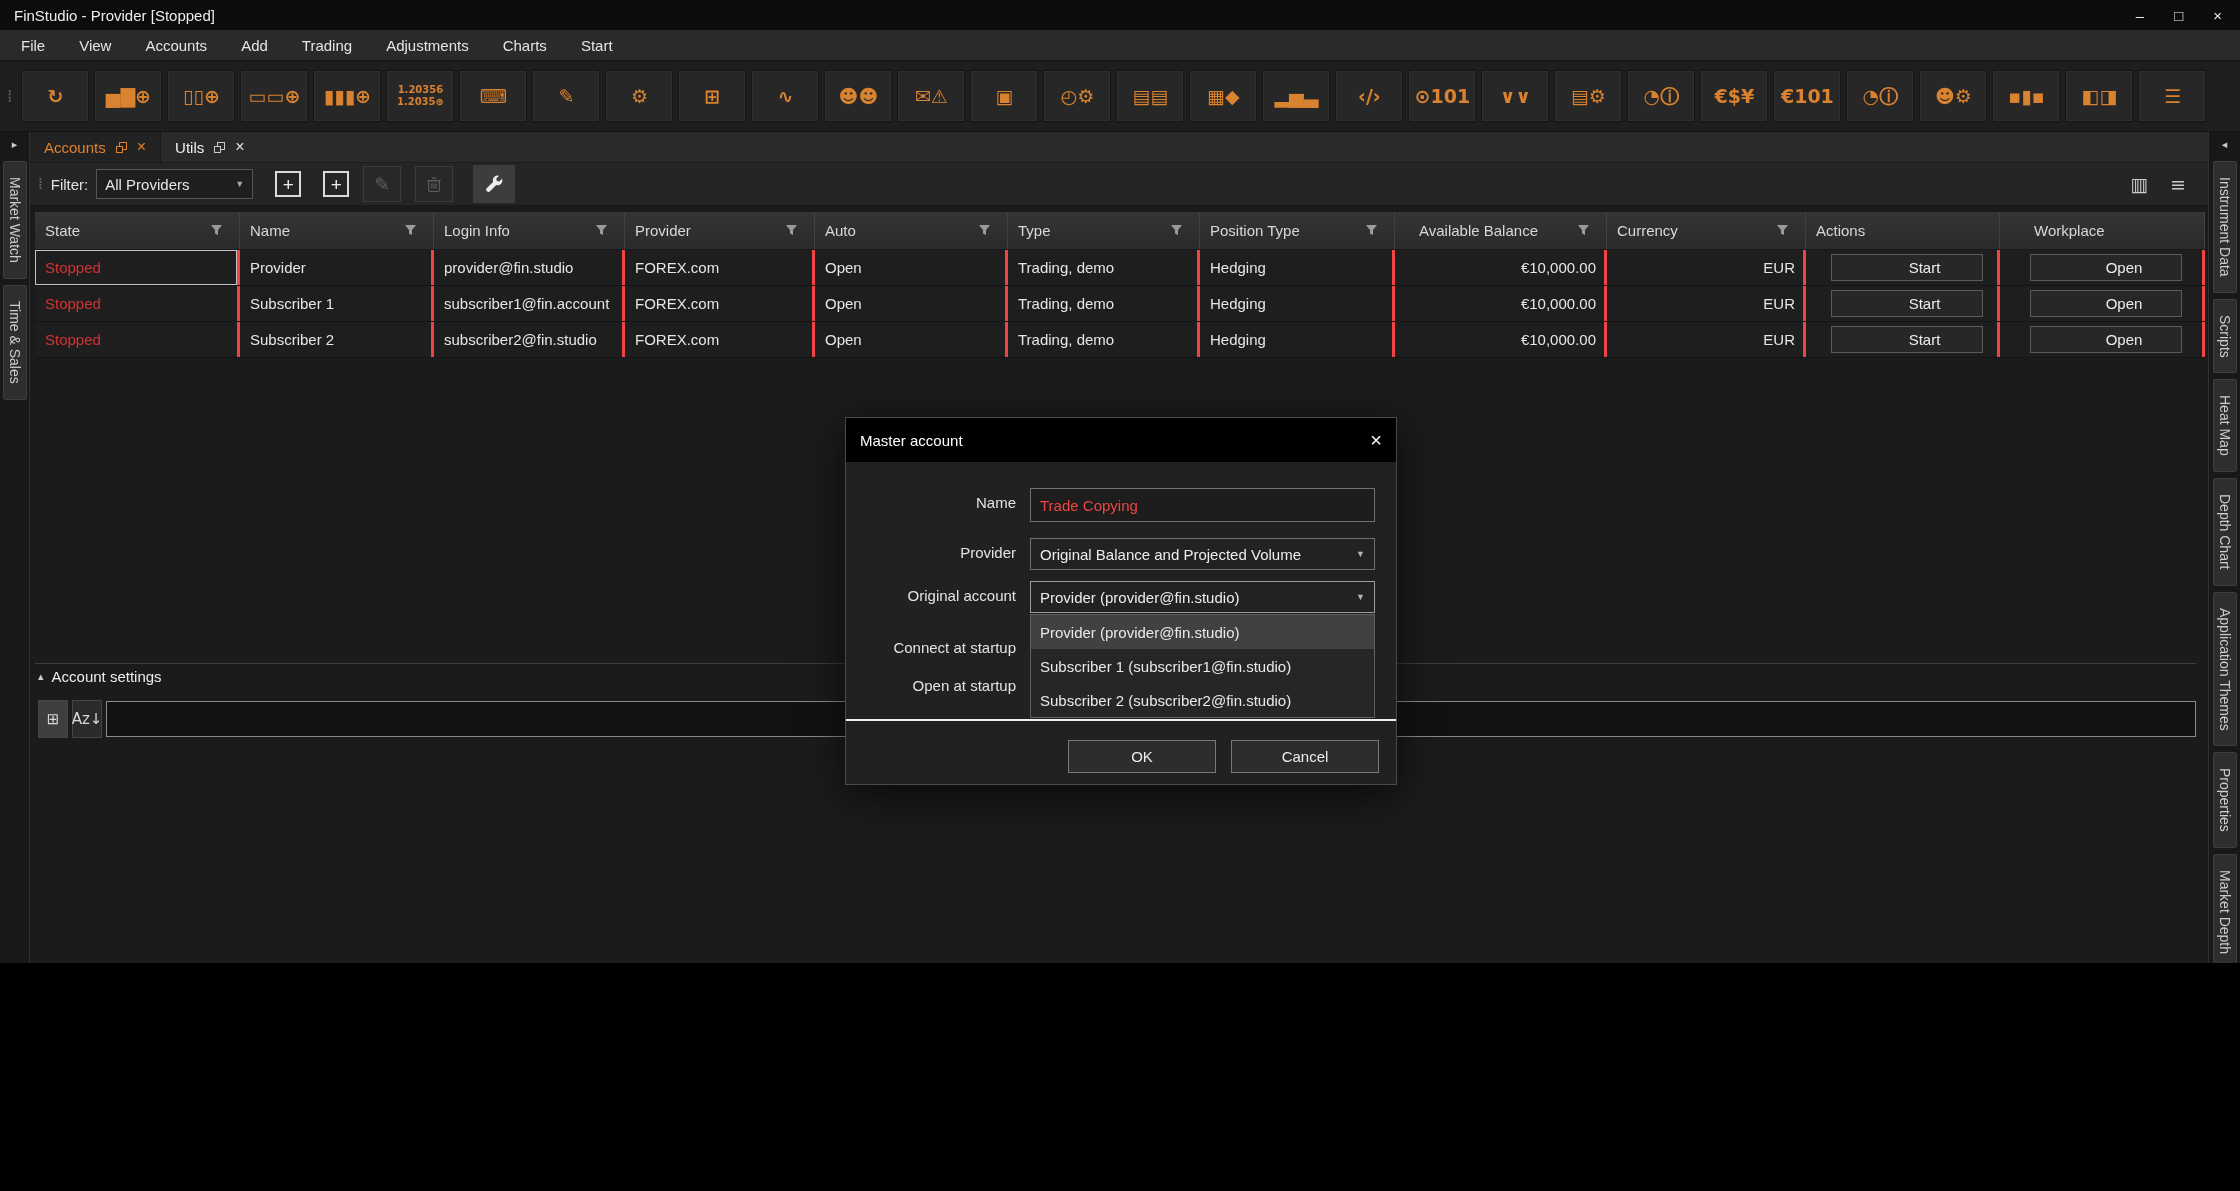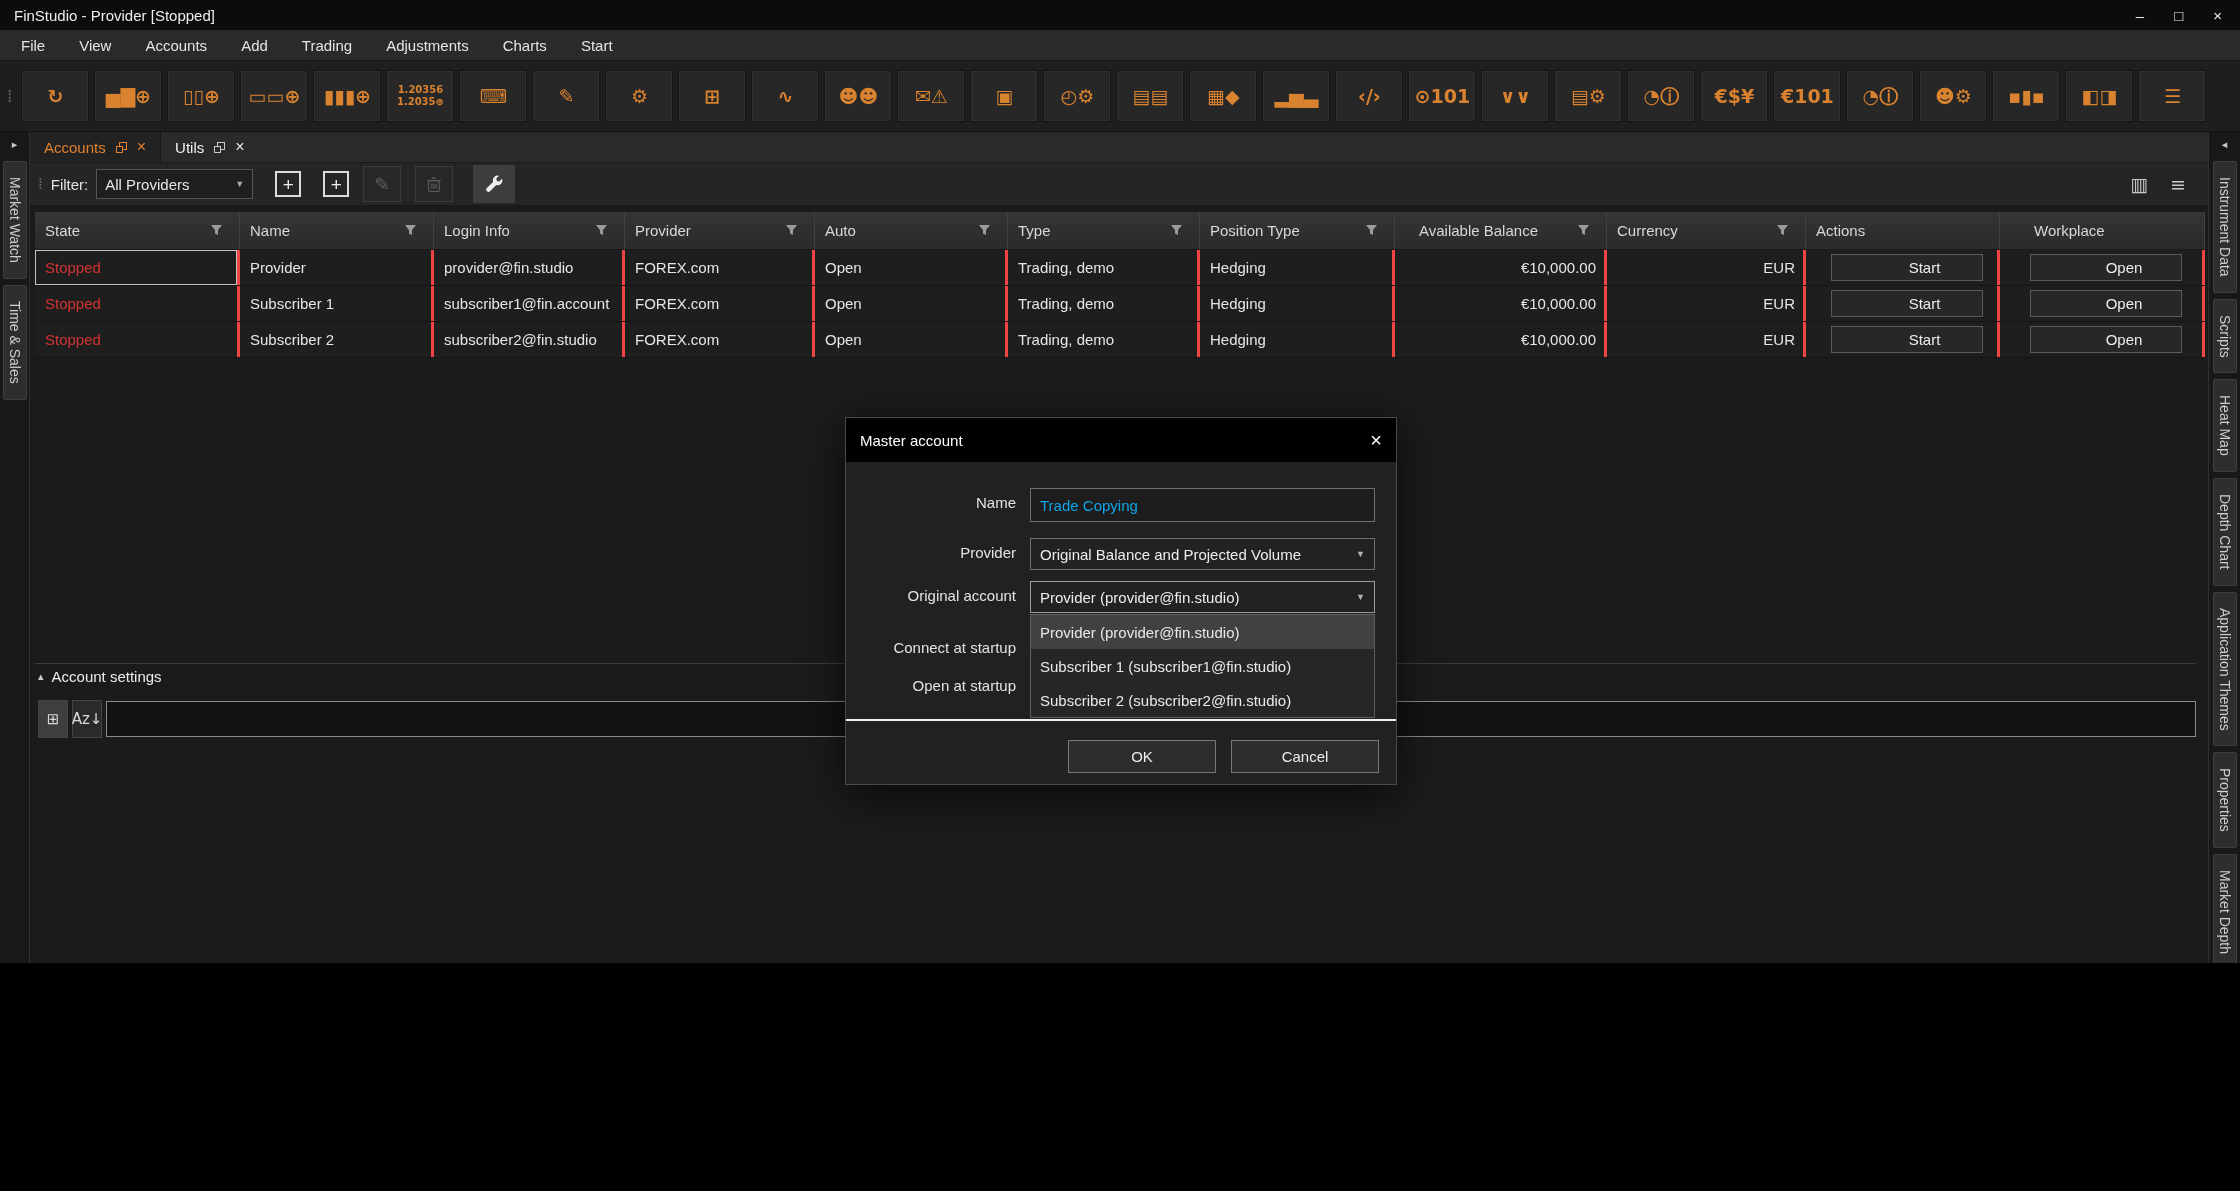--- a/index.html
+++ b/index.html
@@ -111,21 +111,21 @@
   .stext { font-size:14px; color:#d2d2d2; }
 
   
   .modal { position:absolute; left:845px; top:417px; width:552px; height:368px; background:#212121;
            border:1px solid #4a4a4a; box-shadow:0 10px 38px rgba(0,0,0,.65); }
   .m-title { position:absolute; left:0; top:0; width:100%; height:44px; background:#000;
              display:flex; align-items:center; padding:0 14px; font-size:15px; color:#fff; }
   .m-close { margin-left:auto; font-size:20px; color:#fff; line-height:1; }
   .m-label { position:absolute; left:0; width:170px; text-align:right; font-size:15px; color:#e3e3e3; }
   .m-input { position:absolute; left:184px; width:345px; height:32px; background:#1d1d1d;
-             border:1px solid #707070; color:#0ea5e9; font-size:15px; padding:16px 9px;
+             border:1px solid #707070; color:#ef4444; font-size:15px; padding:16px 9px;
              font-family:"Liberation Sans",sans-serif; }
   .m-select { position:absolute; left:184px; width:345px; height:32px; background:#222;
               border:1px solid #707070; display:flex; align-items:center; padding:0 9px;
               font-size:15px; color:#ededed; }
   .m-select .arr { margin-left:auto; font-size:9px; color:#b5b5b5; }
   .m-select.open { border-color:#9d9d9d; }
   .m-sep { position:absolute; left:0; top:301px; width:100%; height:2px; background:#f0f0f0; }
   .m-btn { position:absolute; top:322px; width:148px; height:33px; background:#2d2d2d;
            border:1px solid #787878; color:#ececec; font-size:15px; display:flex;
            align-items:center; justify-content:center; }

